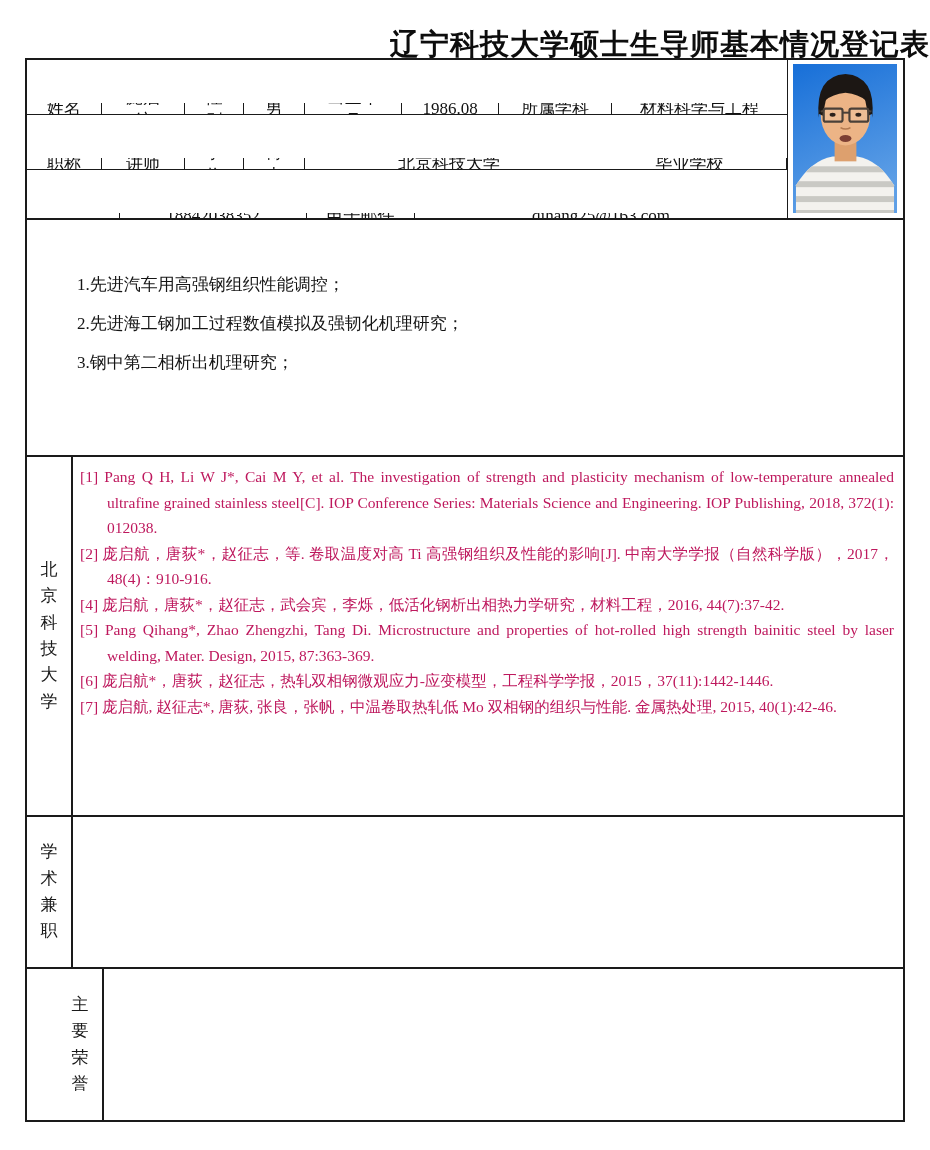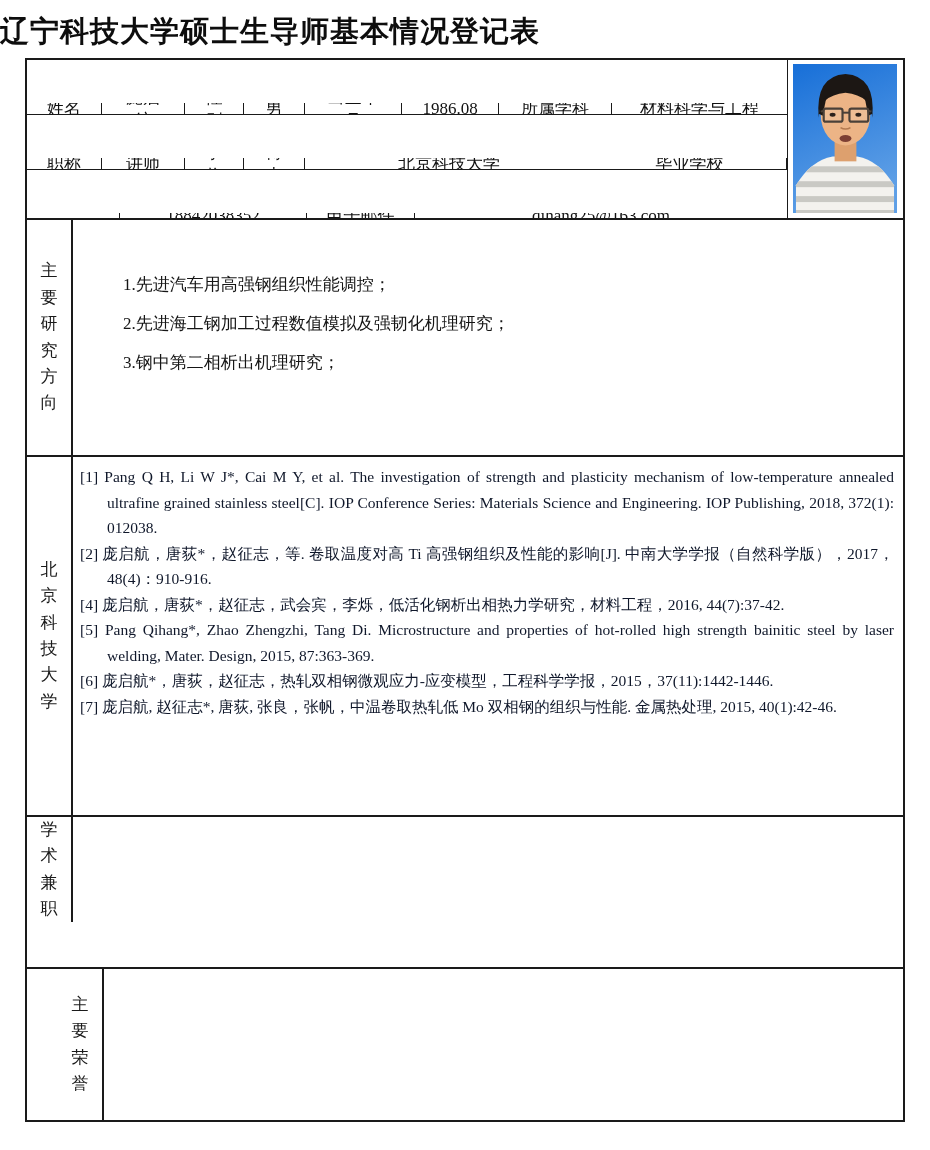--- a/index.html
+++ b/index.html
@@ -4,26 +4,27 @@
 <style>
   * { box-sizing: border-box; margin: 0; padding: 0; }
   html, body { width: 930px; height: 1150px; }
   body {
     background: #ffffff;
     font-family: "Liberation Serif", "DejaVu Serif", serif;
     color: #111111;
     position: relative;
   }
   .page-title {
-    text-align: left;
+    text-align: right;
     font-size: 29px;
     font-weight: bold;
     letter-spacing: 1px;
     padding-top: 12px;
     color: #0d0d0d;
+    margin-top: 13px;
   }
   .form-table {
     position: absolute;
     left: 25px;
     top: 58px;
     width: 880px;
     height: 1064px;
     border: 2px solid #1a1a1a;
     background: #ffffff;
     display: flex;
@@ -55,21 +56,21 @@
     border-left: 1px solid #1a1a1a;
     background: #ffffff;
     padding: 4px 6px 5px 5px;
   }
   .photo-cell svg { width: 100%; height: 100%; display: block; }
   
   .section { display: flex; border-bottom: 2px solid #1a1a1a; }
   .section:last-child { border-bottom: none; flex: 1; padding-left: 31px; }
   .sec-research { height: 237px; }
   .sec-pubs { height: 360px; }
-  .sec-positions { height: 152px; flex-direction: column; }
+  .sec-positions { height: 152px; }
   .sec-label {
     width: 46px;
     border-right: 2px solid #1a1a1a;
     display: flex; align-items: center; justify-content: center;
   }
   .vtext {
     width: 19px;
     font-size: 17px;
     line-height: 1.55;
     text-align: center;
@@ -79,21 +80,21 @@
   .sec-content { flex: 1; overflow: hidden; }
   .research-content { padding: 54px 24px 0 34px; margin-left: 16px; }
   .research-item { font-size: 17px; line-height: 22px; margin-bottom: 17px; color: #151515; }
   .pubs-content { padding: 7px 9px 0 7px; }
   .pub-item {
     font-size: 15.5px;
     line-height: 25.5px;
     text-align: justify;
     padding-left: 27px;
     text-indent: -27px;
-    color: #0f172a;
+    color: #be185d;
   }
 </style>
 </head>
 <body>
 
 <div class="page-title">辽宁科技大学硕士生导师基本情况登记表</div>
 
 <div class="form-table">
 
   <div class="header-block">
@@ -159,23 +160,20 @@
         <line x1="76" y1="47" x2="79" y2="48" stroke="#4a4038" stroke-width="2"></line>
         <ellipse cx="40" cy="51" rx="3" ry="2" fill="#2b211c"></ellipse>
         <ellipse cx="66" cy="51" rx="3" ry="2" fill="#2b211c"></ellipse>
         <path d="M48,64 Q53,67 58,64" stroke="#b37a50" stroke-width="1.6" fill="none"></path>
         <ellipse cx="53" cy="75" rx="6" ry="3.4" fill="#7d4034"></ellipse>
       </svg>
     </div>
   </div>
 
   <div class="section sec-research">
-    <div class="sec-label">
-      <div class="vtext">主要研究方向</div>
-    </div>
     <div class="sec-content research-content">
       <div class="research-item">1.先进汽车用高强钢组织性能调控；</div>
       <div class="research-item">2.先进海工钢加工过程数值模拟及强韧化机理研究；</div>
       <div class="research-item">3.钢中第二相析出机理研究；</div>
     </div>
   </div>
 
   <div class="section sec-pubs">
     <div class="sec-label">
       <div class="vtext">北京科技大学</div>

